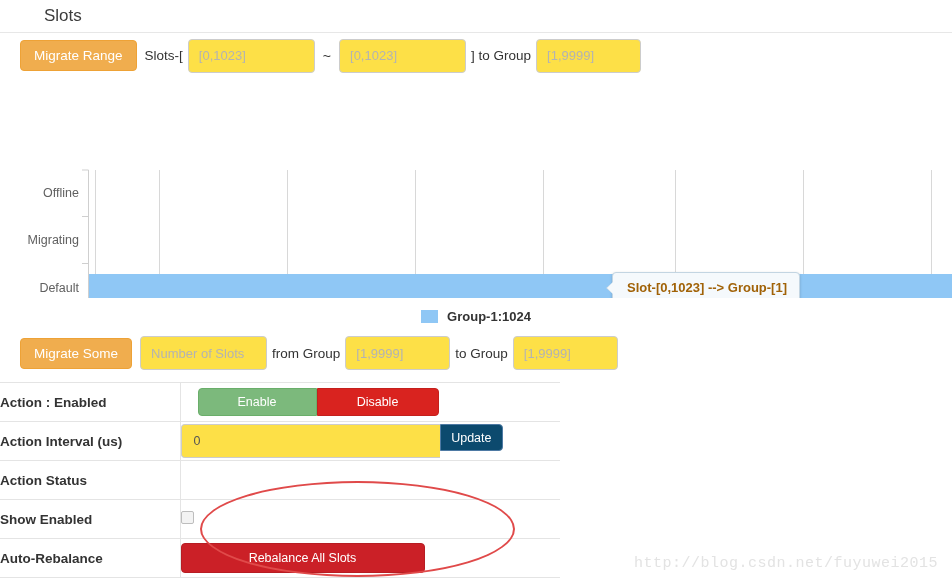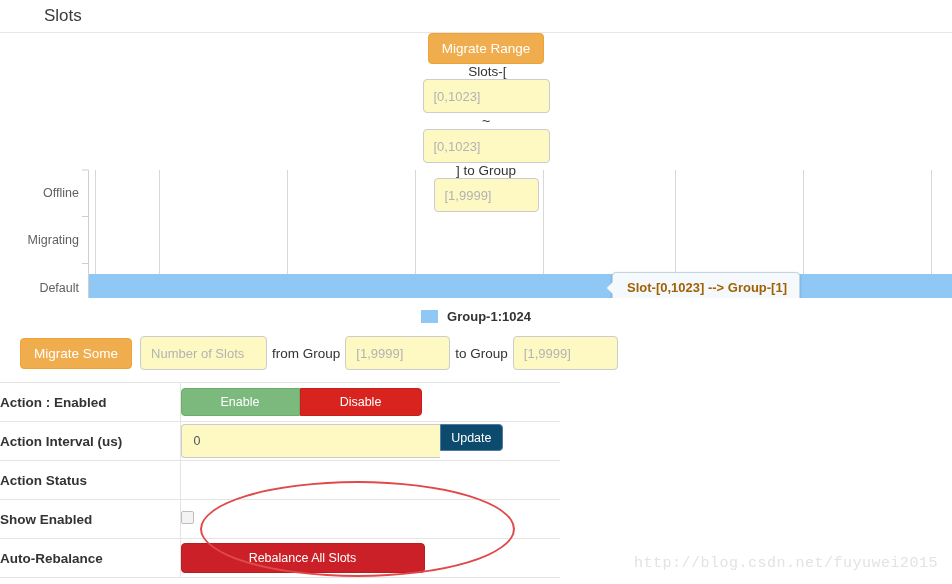--- a/index.html
+++ b/index.html
@@ -26,21 +26,20 @@
     font-weight: 400;
     text-align: center;
   }
 
   
   .migrate-row {
     display: flex;
     align-items: center;
     padding-left: 20px;
     height: 45px;
-    flex-direction: column;
   }
   .btn {
     border: 1px solid transparent;
     border-radius: 4px;
     font-size: 13px;
     cursor: pointer;
     color: #fff;
     text-align: center;
     white-space: nowrap;
     font-family: "Liberation Sans", sans-serif;
@@ -58,21 +57,21 @@
     white-space: nowrap;
   }
   .lbl.tight-l { margin-left: 8px; }
   .inp {
     border: 1px solid #ccc;
     border-radius: 4px;
     height: 29px;
     font-size: 13px;
     padding: 16px 10px;
     color: #555;
-    background: #fef9c3;
+    background: #fde047;
     font-family: "Liberation Sans", sans-serif;
   }
   .inp::placeholder { color: #b3b3b3; }
   .inp.w127 { width: 127px; }
   .inp.w132 { width: 105px; }
   .tilde { margin: 0 8px; color:#333; font-size: 14px; }
 
   
   .chart-wrap {
     position: relative;
@@ -153,21 +152,21 @@
     height: 39px;
     padding-left: 10px;
     font-size: 13.5px;
     font-weight: bold;
     color: #333;
     border-right: 1px solid #e4e4e4;
     margin-left: 39px;
   }
   .cell-value { padding-left: 12px; height: 39px; }
 
-  .btn-group { display:inline-flex; }
+  .btn-group { display:inline-flex;padding-left:17px; }
   .btn-success {
     background: #7cb97c; border-color:#6aae6a;
     border-radius: 4px 0 0 4px;
     width: 119px; padding: 6px 0; font-size:12.5px;
   }
   .btn-danger {
     background: #d9231f; border-color:#c4201c;
     border-radius: 0 4px 4px 0;
     width: 122px; padding: 6px 0; font-size:12.5px;
   }

